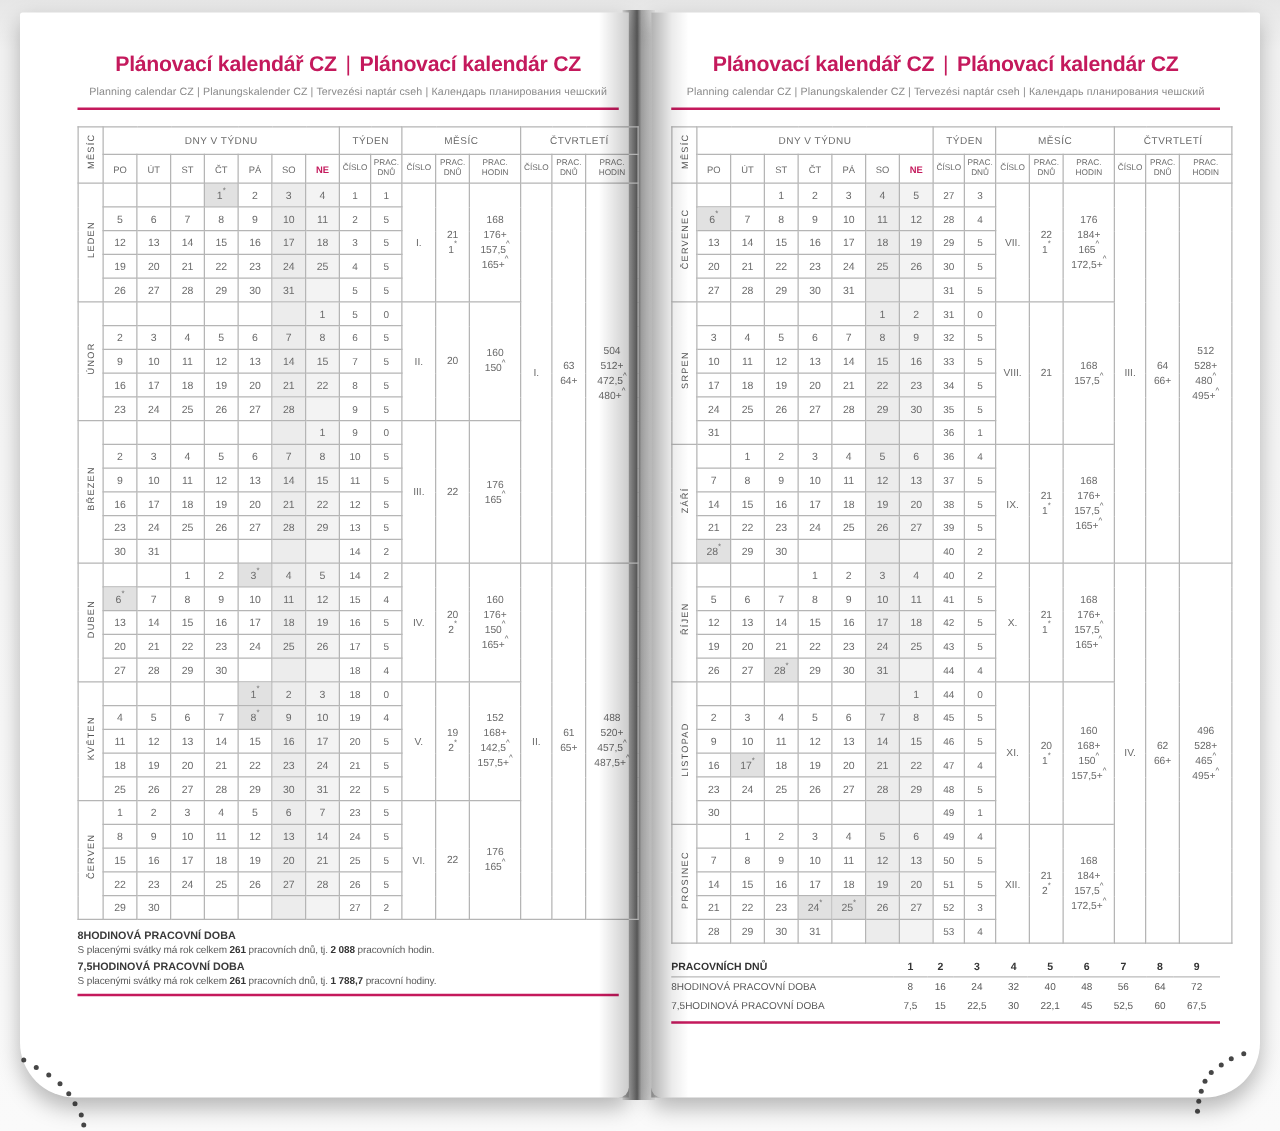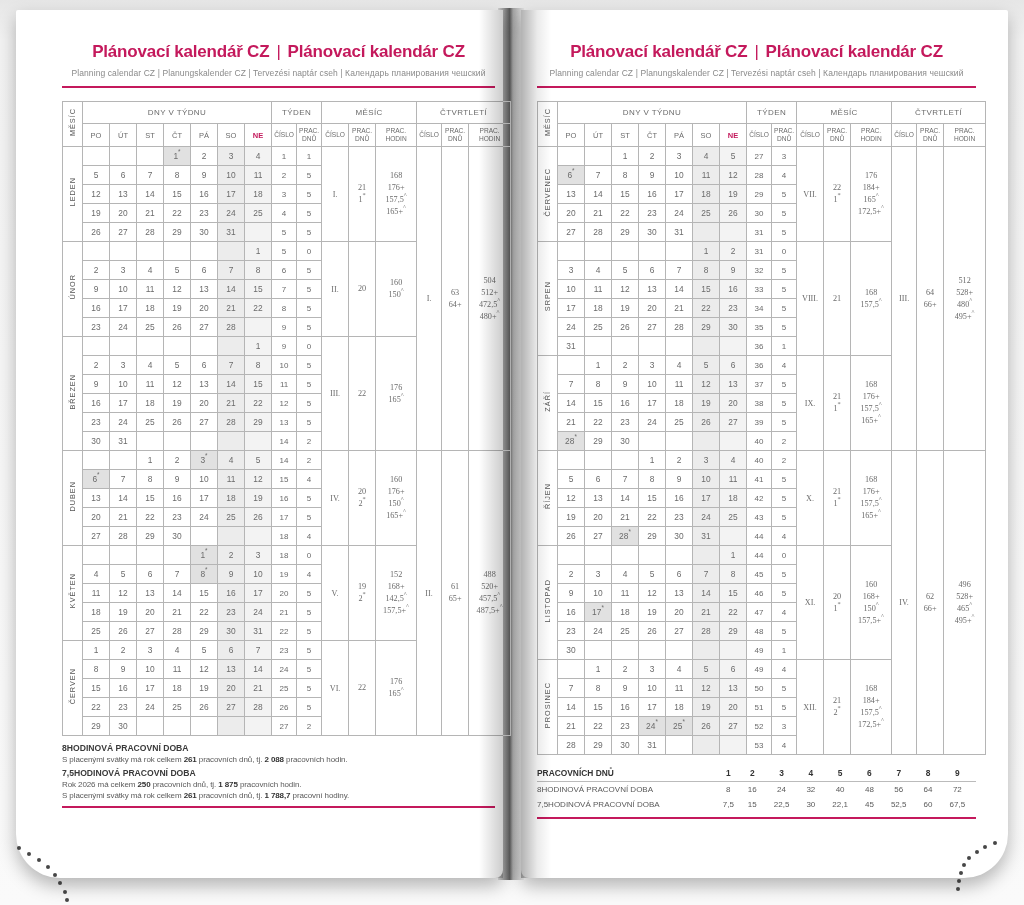--- a/index.html
+++ b/index.html
@@ -32,21 +32,21 @@
   .dh.rd{color:var(--accent);font-weight:bold;}
   .sh{font-size:6.6px;line-height:1.25;color:#666;}
   .rot span,.mname span{display:inline-block;writing-mode:vertical-rl;transform:rotate(180deg);
      font-size:7.3px;letter-spacing:1px;color:#555;white-space:nowrap;}
   .dc{font-size:8.4px;height:19px;}
   .sat{background:#ececec;}
   .sun{background:#f3f3f3;color:var(--accent);font-weight:bold;}
   .hol{background:#e1e1e1;color:var(--accent);font-weight:bold;}
   .redd{color:var(--accent);font-weight:bold;}
   .wc{font-size:8px;}
-  .mc,.qc{font-size:8.2px;font-family:Liberation Serif, serif;}
+  .mc,.qc{font-size:8.2px;}
   .mc div,.qc div{line-height:12px;}
   sup{font-size:6.3px;position:relative;top:-1px;vertical-align:super;line-height:0;}
   .footer{position:relative;margin-top:7px;}
   .fh{font-size:8.6px;font-weight:bold;color:#3a3a3a;margin:3px 0 1px;}
   .fl{font-size:8px;color:#5a5a5a;line-height:11px;letter-spacing:-.1px;}
   .fl b{color:#333;}
   .legend{position:absolute;top:4px;right:2px;width:142px;font-size:8px;color:#5a5a5a;}
   .legend-title{font-weight:bold;color:#3a3a3a;font-size:8.6px;margin-bottom:2px;}
   .legend-row{display:flex;line-height:11px;}
   .legend-sym{width:14px;color:#666;flex:none;}
@@ -543,21 +543,20 @@
                 <td class="wc">27</td>
                 <td class="wc">2</td>
               </tr>
             </tbody>
           </table>
         </div>
       <div class="footer">
           <div class="fh">8HODINOVÁ PRACOVNÍ DOBA</div>
           <div class="fl">S placenými svátky má rok celkem <b>261</b> pracovních dnů, tj. <b>2 088</b> pracovních hodin.</div>
           <div class="fh">7,5HODINOVÁ PRACOVNÍ DOBA</div>
-          <div class="fl">Rok 2026 má celkem <b>250</b> pracovních dnů, tj. <b>1 875</b> pracovních hodin.</div>
           <div class="fl">S placenými svátky má rok celkem <b>261</b> pracovních dnů, tj. <b>1 788,7</b> pracovní hodiny.</div>
         </div>
       <div class="rule-bottom"></div>
     </div>
   </div>
 
   <div class="page page-right">
     <div class="content">
       <div class="head">
         <div class="page-title">

